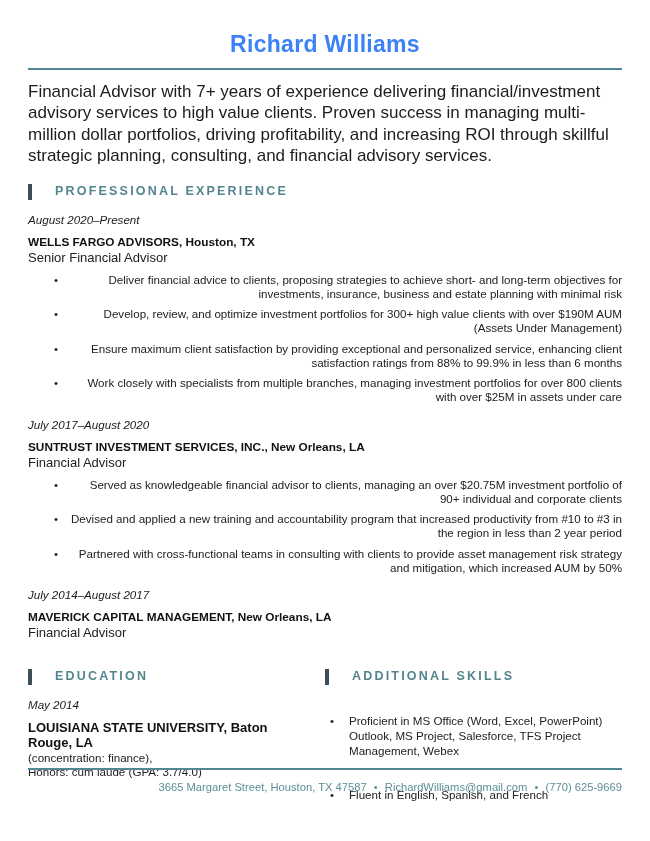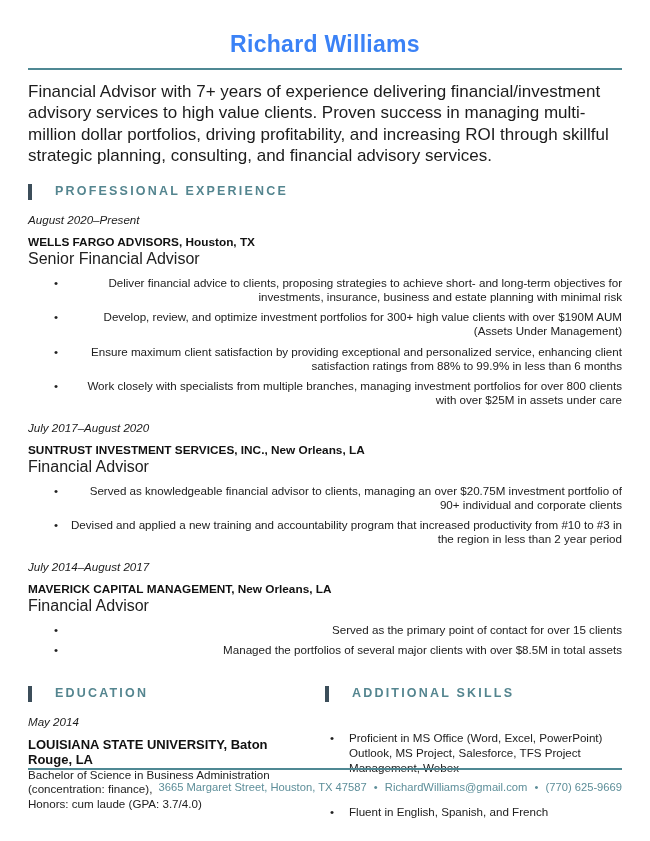--- a/index.html
+++ b/index.html
@@ -51,21 +51,21 @@
     color: #1c1c1c;
   }
   .company {
     margin-top: 9px;
     font-weight: bold;
     font-size: 11.8px;
     color: #111111;
   }
   .role {
     margin-top: 1px;
-    font-size: 16px;
+    font-size: 13px;
   }
   ul.bullets {
     list-style: none;
     margin-top: 8px;
   }
   ul.bullets li {
     position: relative;
     padding-left: 42px;
     font-size: 11.6px;
     line-height: 1.23;
@@ -154,40 +154,36 @@
     </ul>
   </div>
 
   <div>
     <div class="dates">July 2017–August 2020</div>
     <div class="company">SUNTRUST INVESTMENT SERVICES, INC., New Orleans, LA</div>
     <div class="role">Financial Advisor</div>
     <ul class="bullets">
       <li>Served as knowledgeable financial advisor to clients, managing an over $20.75M investment portfolio of 90+ individual and corporate clients</li>
       <li>Devised and applied a new training and accountability program that increased productivity from #10 to #3 in the region in less than 2 year period</li>
+      <li>Partnered with cross-functional teams in consulting with clients to provide asset management risk strategy and mitigation, which increased AUM by 50%</li>
     </ul>
   </div>
 
   <div>
     <div class="dates">July 2014–August 2017</div>
     <div class="company">MAVERICK CAPITAL MANAGEMENT, New Orleans, LA</div>
     <div class="role">Financial Advisor</div>
-    <ul class="bullets">
-      <li>Served as the primary point of contact for over 15 clients</li>
-      <li>Managed the portfolios of several major clients with over $8.5M in total assets</li>
-    </ul>
   </div>
 
   <div class="bottom">
     <div class="col col-left">
       <div class="sec-heading">EDUCATION</div>
       <div class="dates">May 2014</div>
       <div class="school">LOUISIANA STATE UNIVERSITY, Baton Rouge, LA</div>
       <div class="edu-degree-block">
-        <div class="edu-line">Bachelor of Science in Business Administration</div>
         <div class="edu-line">(concentration: finance),</div>
         <div class="edu-line">Honors: cum laude (GPA: 3.7/4.0)</div>
       </div>
     </div>
     <div class="col col-right">
       <div class="sec-heading">ADDITIONAL SKILLS</div>
       <ul class="skill-bullets">
         <li>Proficient in MS Office (Word, Excel, PowerPoint) Outlook, MS Project, Salesforce, TFS Project Management, Webex</li>
         <li>Fluent in English, Spanish, and French</li>
       </ul>

